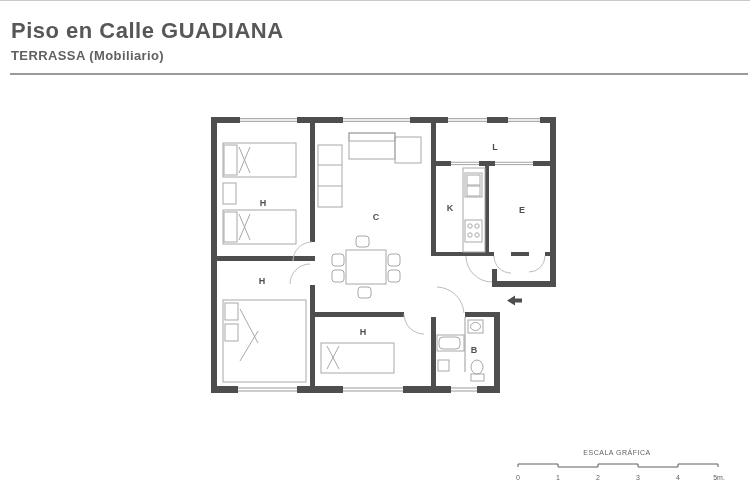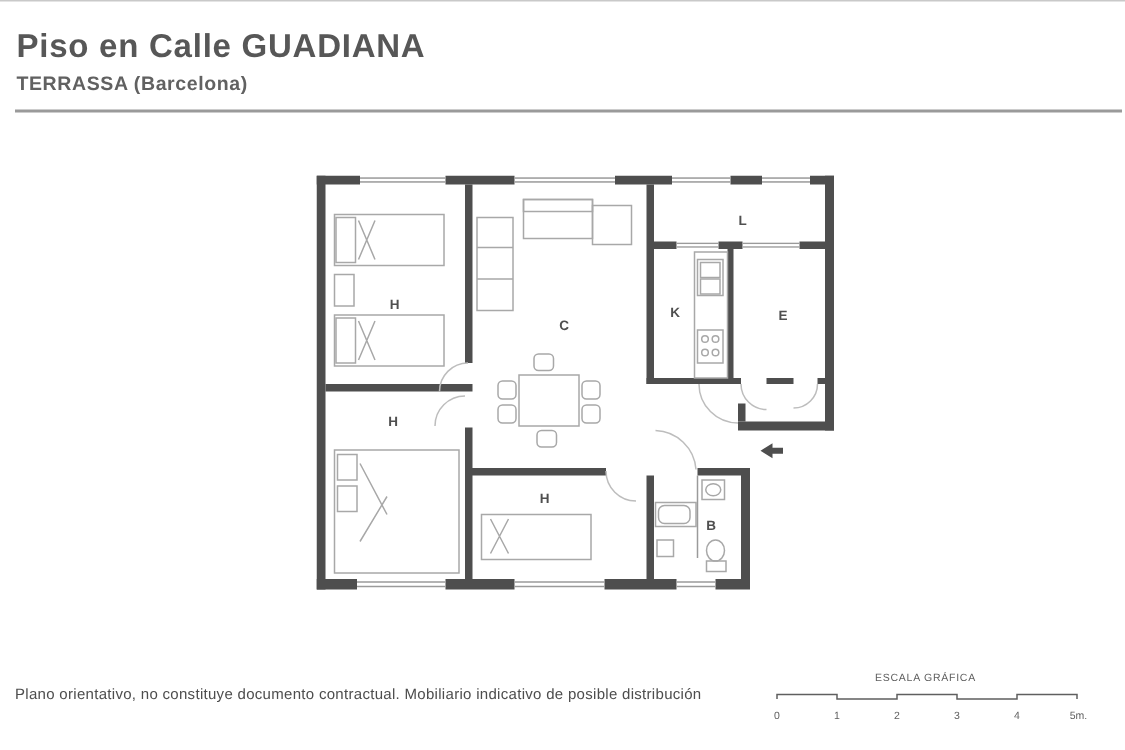--- a/index.html
+++ b/index.html
@@ -23,21 +23,21 @@
   .scale-ticks span{position:absolute;top:0;transform:translateX(-50%);}
   svg text{font-family:"Liberation Sans",sans-serif;font-size:9px;font-weight:bold;fill:#4f4f4f;}
 </style>
 </head>
 <body>
 
 <div id="stage">
   <div class="top-edge"></div>
 
   <div class="hdr-title">Piso en Calle GUADIANA</div>
-  <div class="hdr-sub">TERRASSA (Barcelona)</div>
+  <div class="hdr-sub">TERRASSA (Mobiliario)</div>
   <div class="hdr-rule"></div>
 
   <div class="plan-wrap">
     <svg width="347" height="280" viewBox="0 0 347 280">
 
       <g fill="#4e4e4e">
 
         <rect x="0" y="0" width="29" height="6"></rect>
           <rect x="86" y="0" width="46" height="6"></rect>
         <rect x="199" y="0" width="38" height="6"></rect>
@@ -182,21 +182,20 @@
         <text x="165" y="103">C</text>
         <text x="239" y="94">K</text>
         <text x="311" y="96">E</text>
         <text x="284" y="33">L</text>
         <text x="263" y="236">B</text>
       </g>
     </svg>
   </div>
 
 
-  <div class="disclaimer">Plano orientativo, no constituye documento contractual. Mobiliario indicativo de posible distribución</div>
 
   <div class="scale-wrap">
     <div class="scale-title">ESCALA GRÁFICA</div>
     <svg width="210" height="12" viewBox="0 0 210 12">
       <path d="M2,9 L2,6 L42,6 L42,9 L82,9 L82,6 L122,6 L122,9 L162,9 L162,6 L202,6 L202,9" stroke="#5f5f5f" stroke-width="1" fill="none"></path>
     </svg>
     <div class="scale-ticks">
       <span style="left:2px">0</span>
       <span style="left:42px">1</span>
       <span style="left:82px">2</span>

